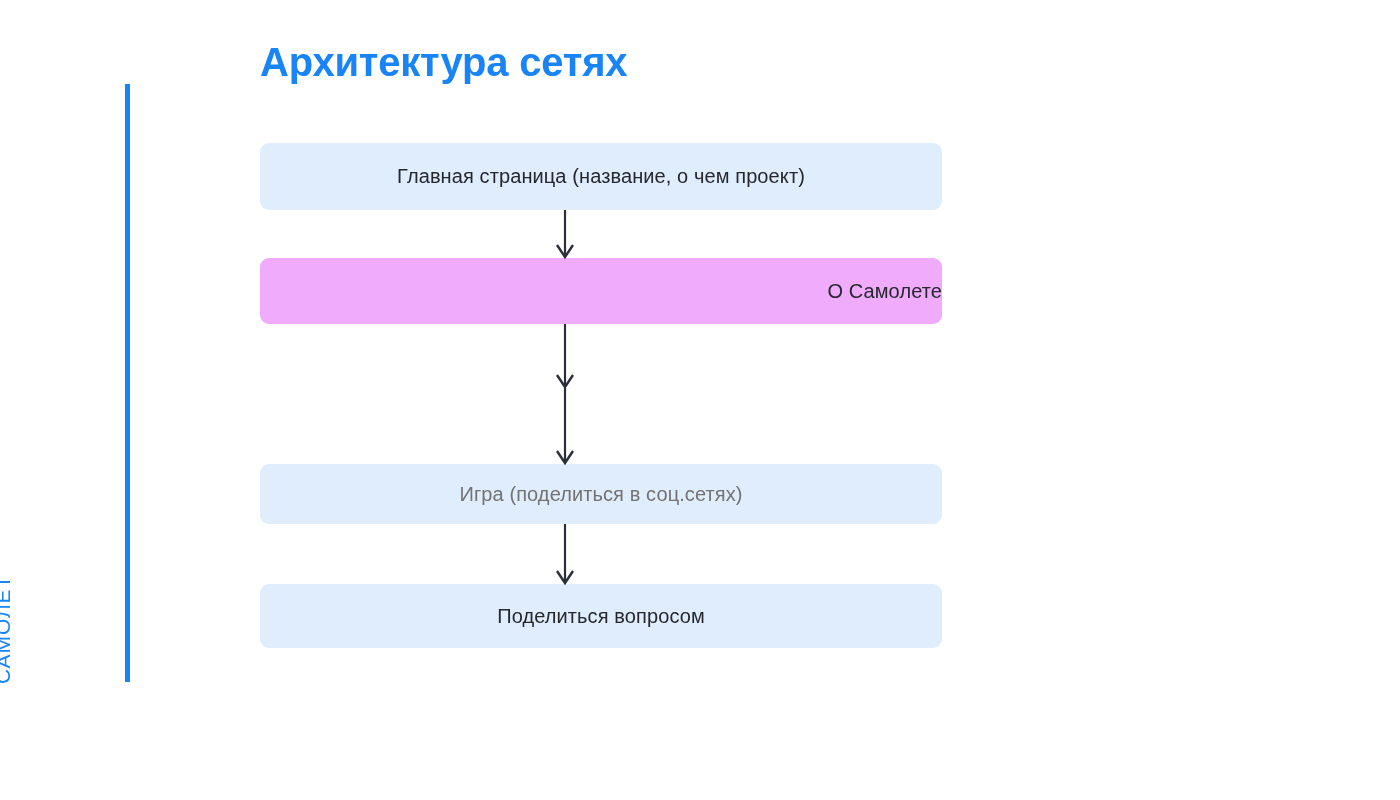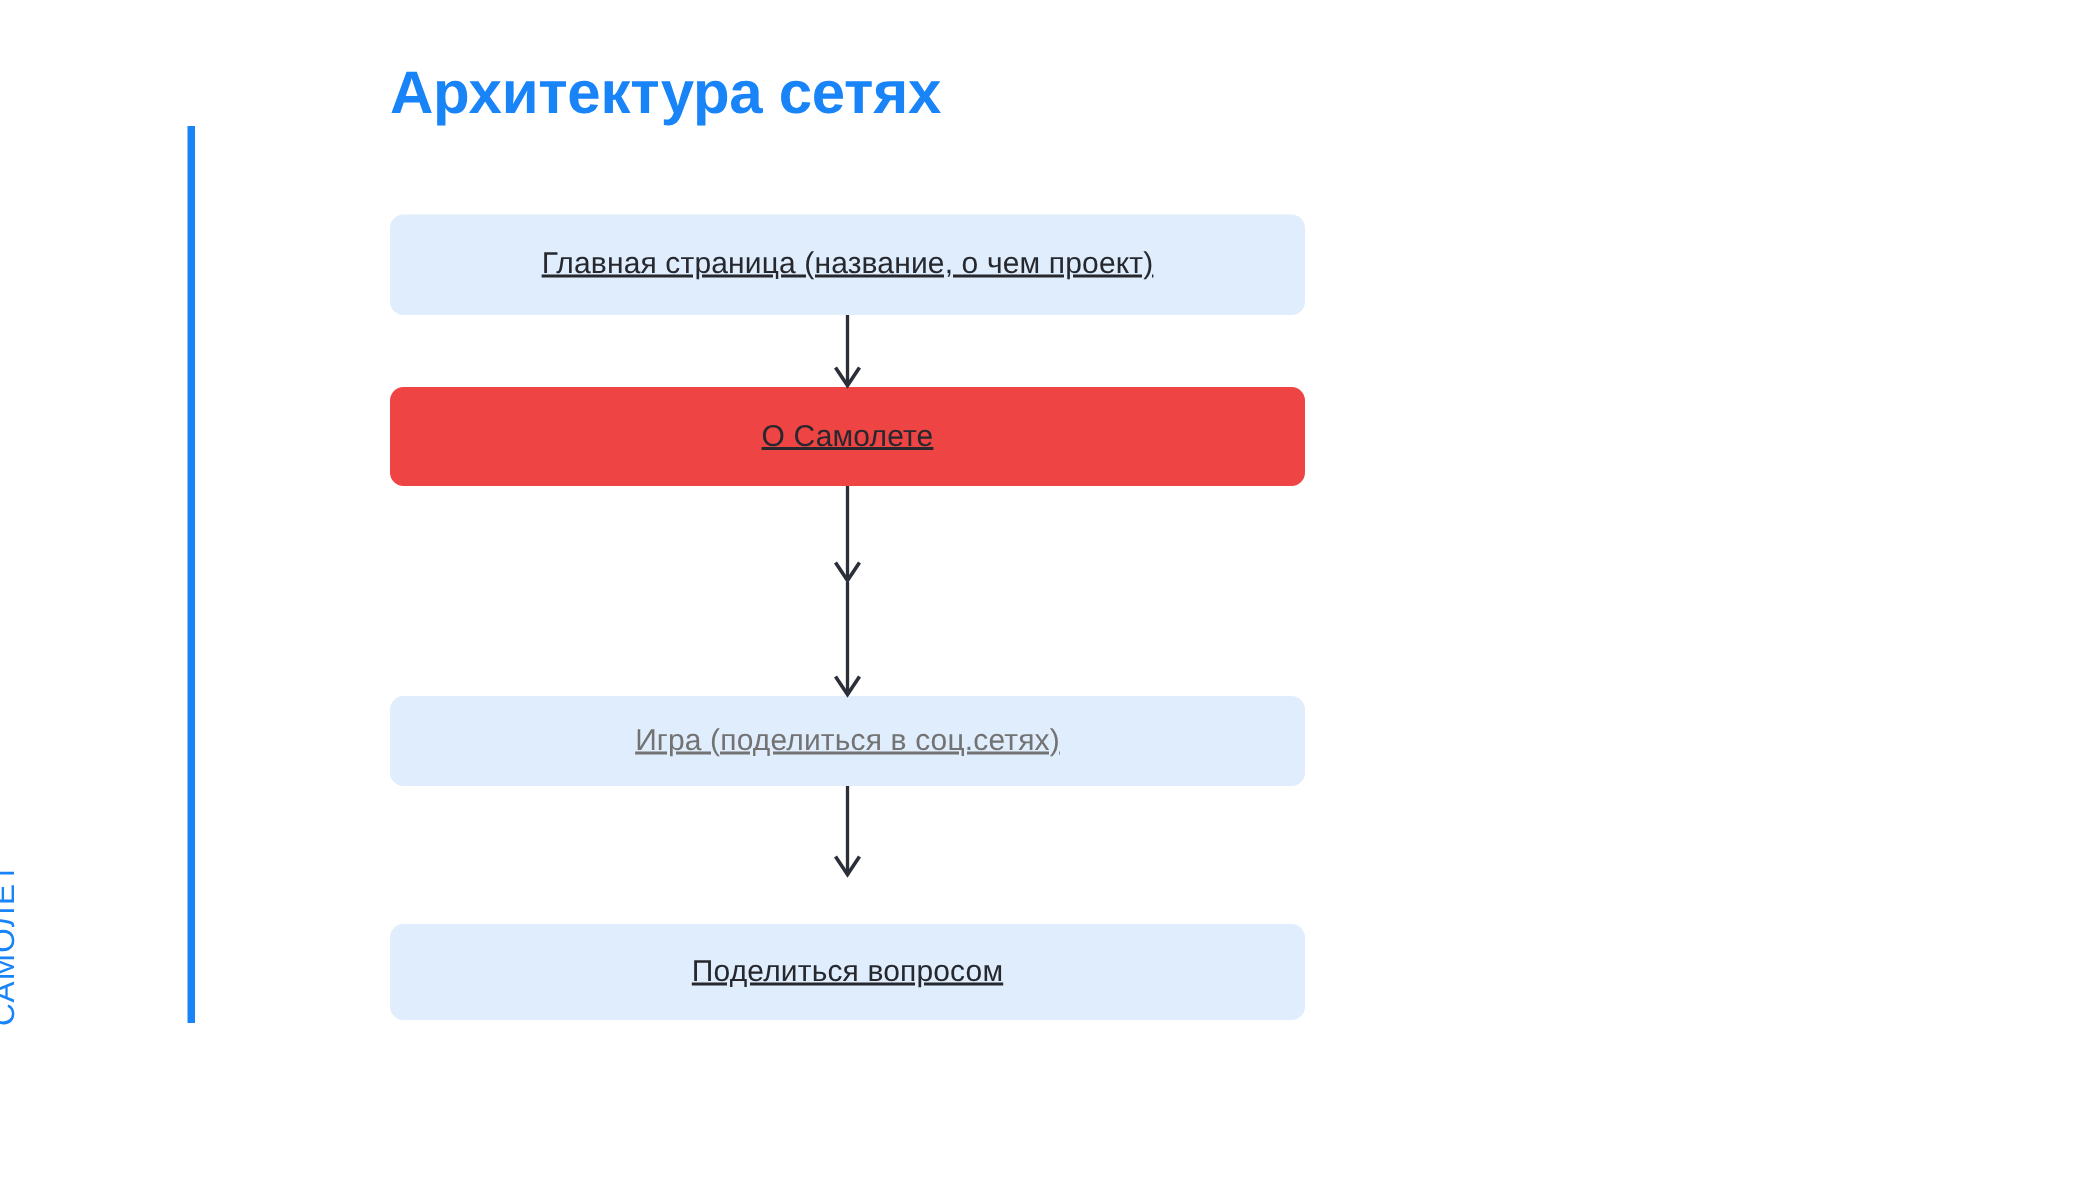--- a/index.html
+++ b/index.html
@@ -70,33 +70,32 @@
   
   .flow {
     position: absolute;
     left: 260px;
     top: 143px;
     width: 610px;
   }
 
   .node {
     box-sizing: border-box;
-    width: 610px;
+    width: 682px;
     background: #dfedfd;
     border-radius: 9px;
     display: flex;
     align-items: center;
     justify-content: center;
     color: #26282e;
     font-size: 20px;
     font-weight: 400;
     letter-spacing: 0.1px;
     line-height: 1.25;
     text-align: center;
-    text-decoration: underline;
   }
 
   .connector {
     width: 610px;
     display: flex;
     align-items: center;
     justify-content: center;
   }
   .connector svg {
     display: block;
@@ -118,21 +117,21 @@
   <div class="flow" id="flow">
       <div class="node" style="height: 67px; background: rgb(223, 237, 253); color: rgb(38, 40, 46);">
         <span>Главная страница (название, о чем проект)</span>
       </div>
       <div class="connector" style="height: 48px;">
         <svg width="26" height="48" viewBox="0 0 26 48">
           <line x1="13" y1="0" x2="13" y2="47" stroke="#2b2f3a" stroke-width="2.2"></line>
           <path d="M5 35 L13 47 L21 35" fill="none" stroke="#2b2f3a" stroke-width="2.4" stroke-linecap="butt" stroke-linejoin="miter"></path>
         </svg>
       </div>
-      <div class="node" style="height: 66px; background: #ef4444; color: rgb(38, 40, 46);">
+      <div class="node" style="height: 66px; background: #f0abfc; color: rgb(38, 40, 46); justify-content: flex-end;">
         <span>О Самолете</span>
       </div>
       <div class="connector" style="height: 64px;">
         <svg width="26" height="64" viewBox="0 0 26 64">
           <line x1="13" y1="0" x2="13" y2="63" stroke="#2b2f3a" stroke-width="2.2"></line>
           <path d="M5 51 L13 63 L21 51" fill="none" stroke="#2b2f3a" stroke-width="2.4" stroke-linecap="butt" stroke-linejoin="miter"></path>
         </svg>
       </div>
       <div class="connector" style="height: 76px;">
         <svg width="26" height="76" viewBox="0 0 26 76">
@@ -142,18 +141,18 @@
       </div>
       <div class="node" style="height: 60px; background: rgb(223, 237, 253); color: #737373;">
         <span>Игра (поделиться в соц.сетях)</span>
       </div>
       <div class="connector" style="height: 60px;">
         <svg width="26" height="60" viewBox="0 0 26 60">
           <line x1="13" y1="0" x2="13" y2="59" stroke="#2b2f3a" stroke-width="2.2"></line>
           <path d="M5 47 L13 59 L21 47" fill="none" stroke="#2b2f3a" stroke-width="2.4" stroke-linecap="butt" stroke-linejoin="miter"></path>
         </svg>
       </div>
-      <div class="node" style="height: 64px; background: rgb(223, 237, 253); color: rgb(38, 40, 46); margin-top: 32px;">
+      <div class="node" style="height: 64px; background: rgb(223, 237, 253); color: rgb(38, 40, 46);">
         <span>Поделиться вопросом</span>
       </div>
     </div>
 
 </div>
 
 </body></html>

